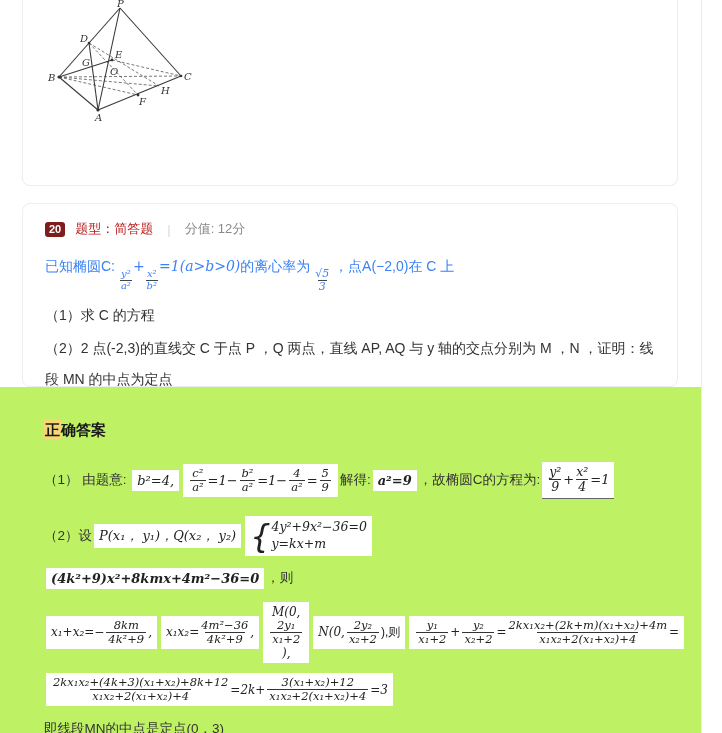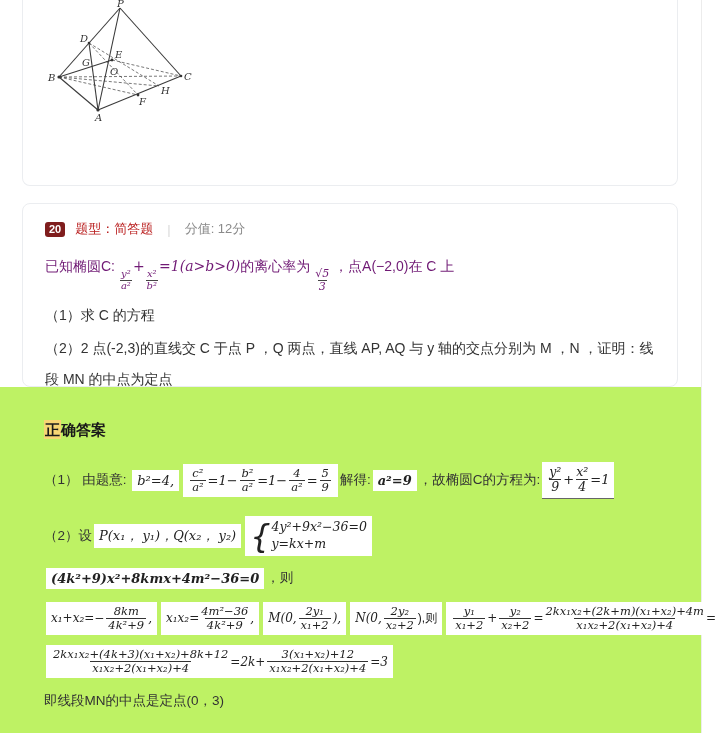--- a/index.html
+++ b/index.html
@@ -15,21 +15,21 @@
   .figure-wrap{margin-left:24px;width:145px;height:124px;background:#fff;}
   .geo-label{font-family:"DejaVu Serif","Liberation Serif",serif;font-style:italic;font-size:10px;fill:#333;}
 
   
   .q-header{display:flex;align-items:center;gap:10px;font-size:13px;color:#999;}
   .q-badge{background:#7f1d1d;color:#fff;font-weight:bold;font-size:11px;border-radius:3px;padding:2px 4px;line-height:1;}
   .q-type{color:#b91c1c;}
   .q-sep{color:#d9d9d9;margin:0 4px;}
   .q-score{color:#8a8a8a;}
 
-  .q-stem{margin-top:14px;font-size:14px;color:#701a75;line-height:28px;white-space:nowrap;}
+  .q-stem{margin-top:14px;font-size:14px;color:#3b82f6;line-height:28px;white-space:nowrap;}
   .q-part{margin-top:8px;font-size:14px;color:#333;line-height:31px;}
 
   
   .m{font-family:"DejaVu Serif","Liberation Serif",serif;font-style:italic;}
   .sfrac{display:inline-flex;flex-direction:column;align-items:center;vertical-align:-6px;line-height:1.05;font-size:10px;margin:0 1px;font-family:"DejaVu Serif",serif;font-style:italic;}
   .sfrac .den{border-top:1px solid #444;padding:0 1px;}
   .mfrac{display:inline-flex;flex-direction:column;align-items:center;vertical-align:middle;line-height:1.15;font-size:11.5px;margin:0 2px;}
   .mfrac .den{border-top:1px solid #333;padding:0 2px;}
 
   
@@ -199,21 +199,21 @@
           <span>,</span>
       </span>
       <span class="mbox" style="font-size:12px;">
         <span>x₁x₂=</span>
           <span class="mfrac">
             <span class="num">4m²−36</span>
             <span class="den">4k²+9</span>
           </span>
           <span>,</span>
       </span>
-      <span class="mbox" style="font-size:12px;">
+      <span class="mbox" style="font-size:12px;flex-direction:column;">
         <span>M(0,</span>
           <span class="mfrac">
             <span class="num">2y₁</span>
             <span class="den">x₁+2</span>
           </span>
           <span>),</span>
       </span>
       <span class="mbox" style="font-size:12px;">
         <span>N(0,</span>
           <span class="mfrac">

